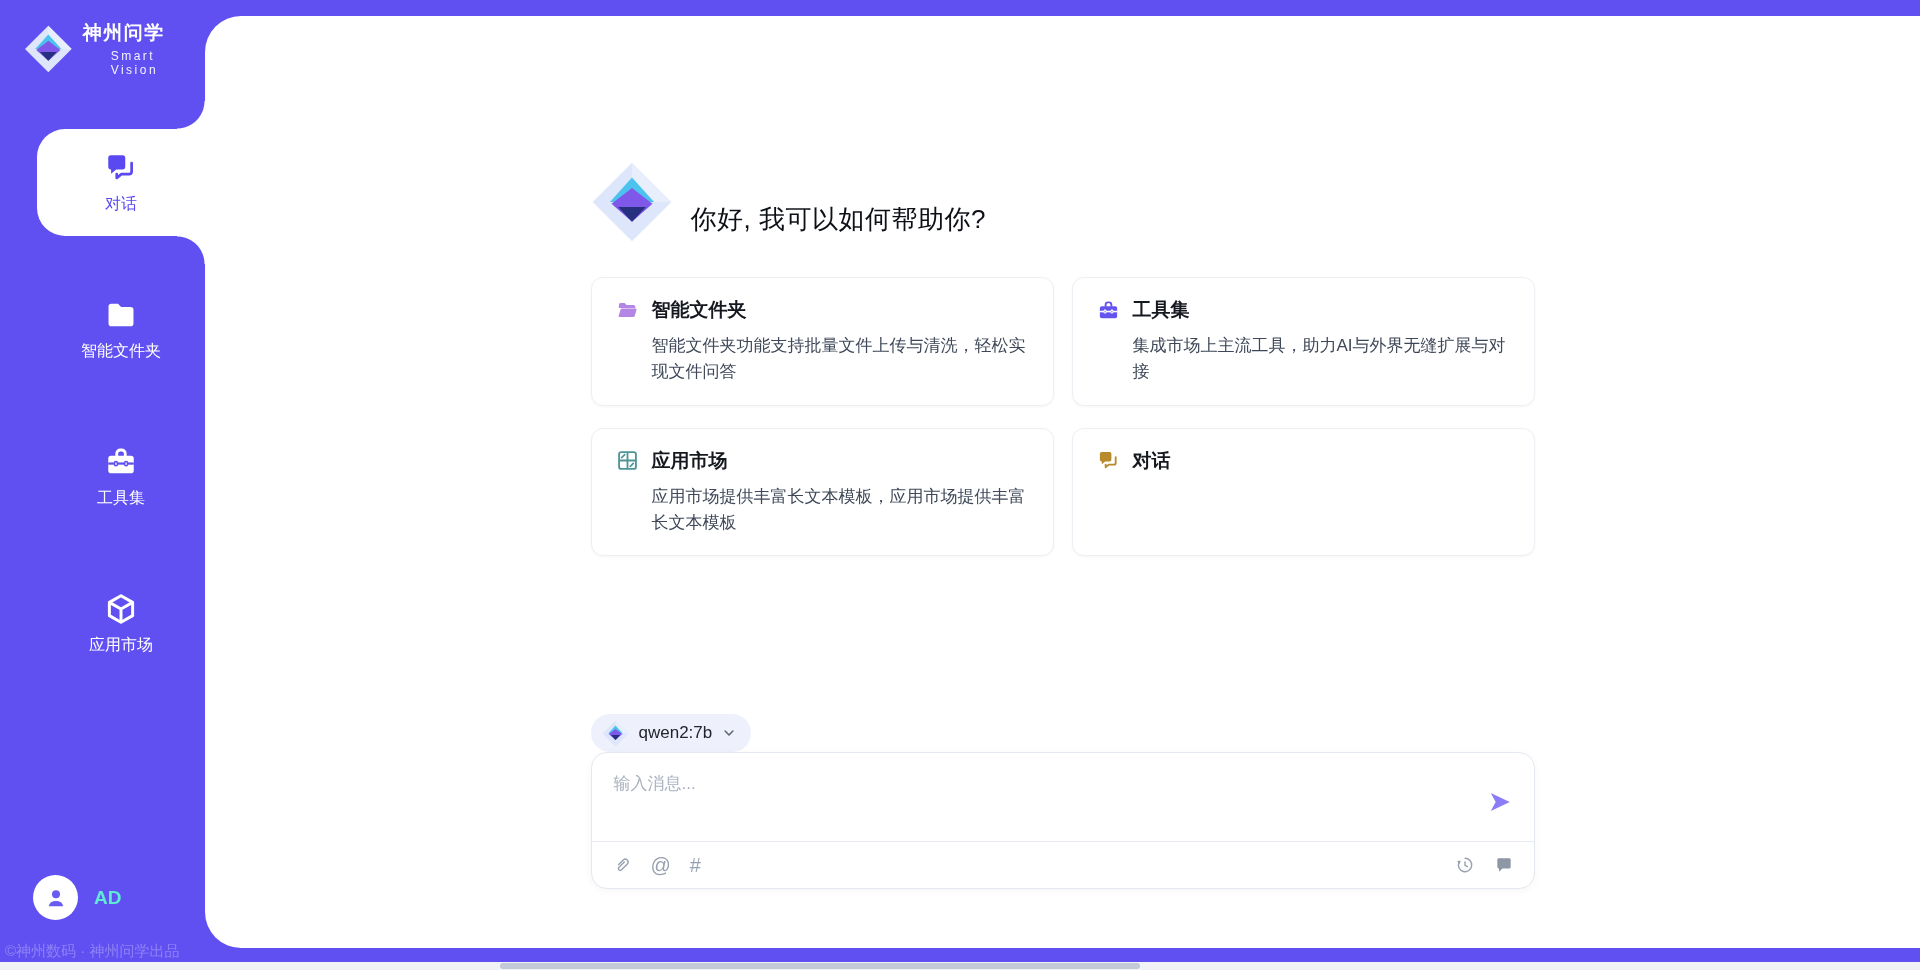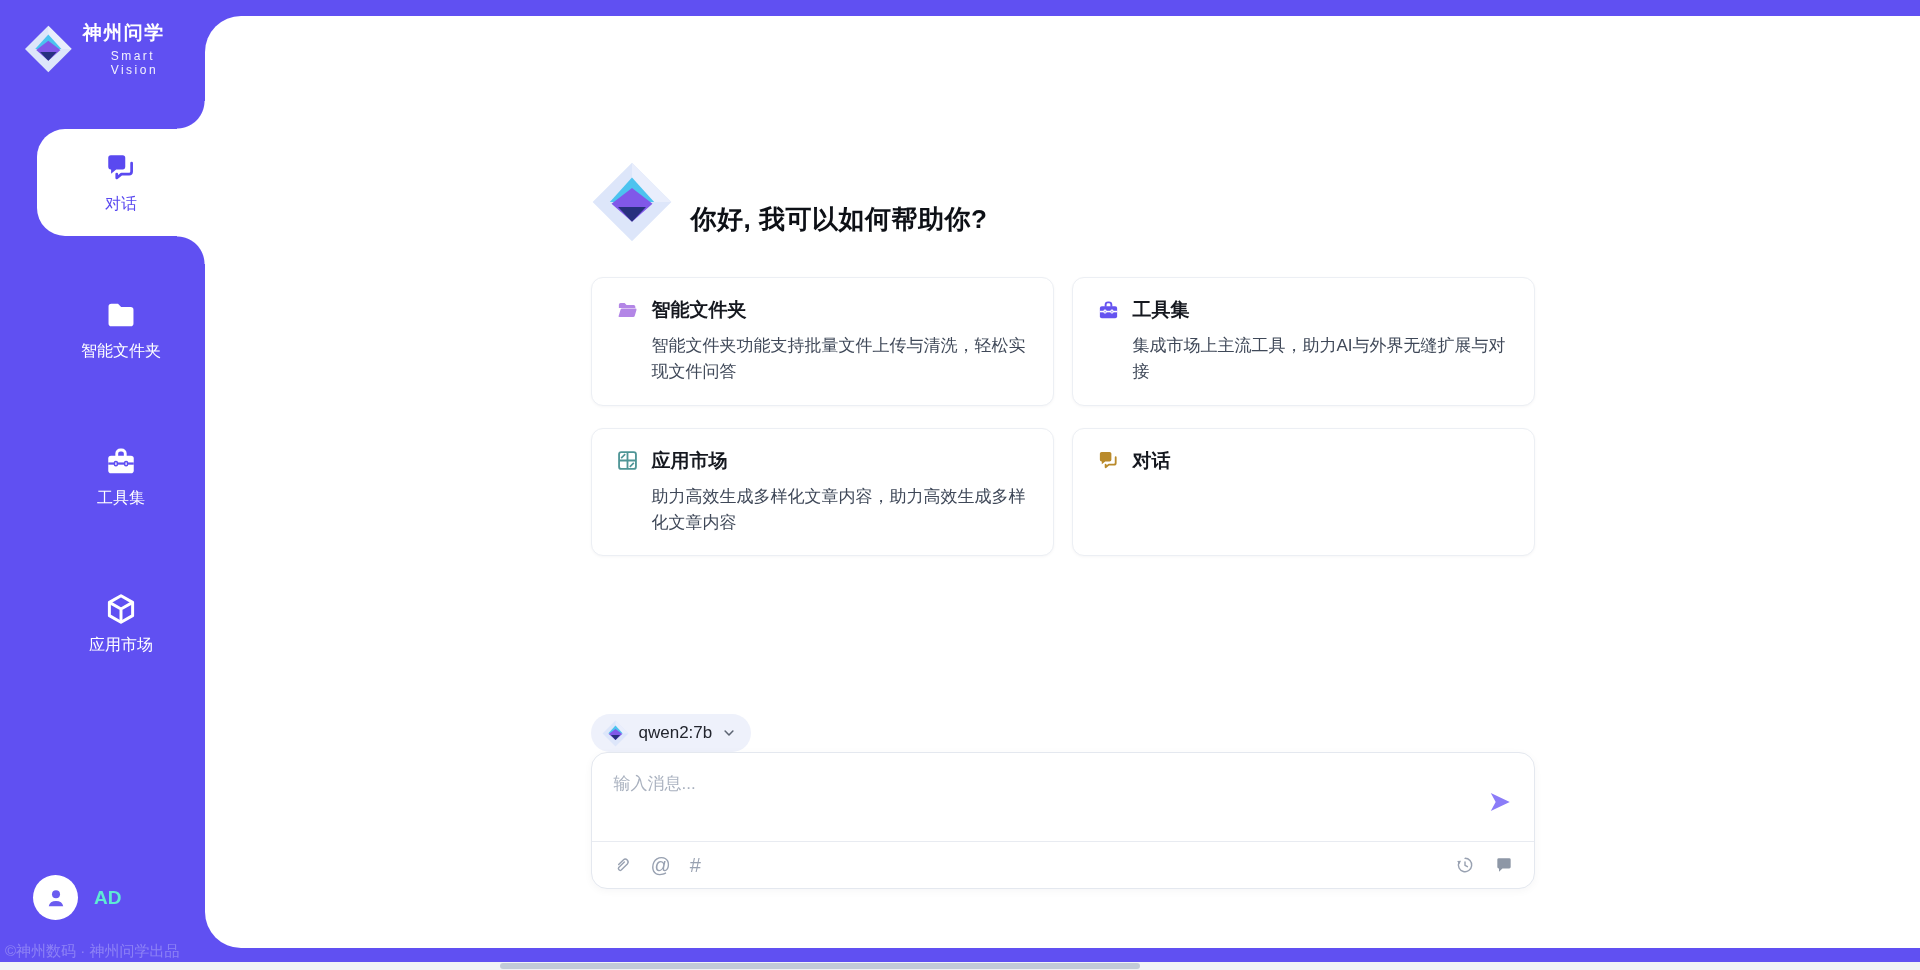--- a/index.html
+++ b/index.html
@@ -38,21 +38,21 @@
   .avatar { width:45px; height:45px; border-radius:50%; background:#fff;
             display:flex; align-items:center; justify-content:center; }
   .side-footer { position:absolute; left:5px; bottom:9px; font-size:15px;
                  color:rgba(255,255,255,0.28); white-space:nowrap; }
   
   .panel { position:absolute; left:205px; top:16px; right:0; bottom:22px;
            background:#fff; border-radius:36px 0 0 36px; overflow:hidden; z-index:1; }
   .content { width:944px; margin:0 auto; }
   .greeting { margin-top:145px; display:flex; align-items:center; }
   .greeting-logo { width:82px; height:82px; }
-  .greeting h1 { font-size:26px; font-weight:700; color:#0d1016; margin-left:18px; letter-spacing:0.5px;margin-top:34px; }
+  .greeting h1 { font-size:26px; font-weight:400; color:#0d1016; margin-left:18px; letter-spacing:0.5px;margin-top:34px; }
   .cards { margin-top:34px; display:grid; grid-template-columns:1fr 1fr; gap:22px 18px; }
   .card { background:#fff; border:1px solid #eceff4; border-radius:12px; padding:19px 24px;
           min-height:128px; box-shadow:0 1px 3px rgba(25,35,60,0.04); cursor:pointer; }
   .card-head { display:flex; align-items:center; gap:13px; }
   .card-icon { width:23px; height:23px; display:block; }
   .card-title { font-size:19px; font-weight:700; color:#15181f; }
   .card-desc { margin:10px 0 0 36px; font-size:17px; color:#3f4858; line-height:1.55; }
   .pill-row { margin-top:158px; }
   .pill { display:inline-flex; align-items:center; gap:10px; height:38px; padding:0 15px 0 11px;
           background:#eef1fb; border-radius:22px; cursor:pointer; }
@@ -207,21 +207,21 @@
 
         <div class="card">
           <div class="card-head">
             <svg class="card-icon" viewBox="0 0 24 24">
               <rect x="3.2" y="3.2" width="17.6" height="17.6" rx="2.4" fill="none" stroke-width="1.9" stroke="#4f9596"></rect>
               <path d="M12 3.2v17.6M3.2 12h17.6" fill="none" stroke-width="1.9" stroke="#4f9596"></path>
               <path d="M5.4 9.6l4.2-4.2M14.4 18.6l4.2-4.2" fill="none" stroke-width="1.7" stroke="#4f9596"></path>
             </svg>
             <h3 class="card-title">应用市场</h3>
           </div>
-          <p class="card-desc">助力高效生成多样化文章内容，助力高效生成多样化文章内容</p>
+          <p class="card-desc">应用市场提供丰富长文本模板，应用市场提供丰富长文本模板</p>
         </div>
 
         <div class="card">
           <div class="card-head">
             <svg class="card-icon" viewBox="0 0 24 24">
               <path d="M3 4.8A1.8 1.8 0 0 1 4.8 3h8.4A1.8 1.8 0 0 1 15 4.8v6.4a1.8 1.8 0 0 1-1.8 1.8H8.6L5 16v-3H4.8A1.8 1.8 0 0 1 3 11.2z" fill="#b98a2b"></path>
               <path d="M19.5 8.5v6a1.8 1.8 0 0 1-1.8 1.8h-5.4L9 19v-2.7" fill="none" stroke-width="1.9" stroke-linecap="round" stroke-linejoin="round" stroke="#b98a2b"></path>
             </svg>
             <h3 class="card-title">对话</h3>
           </div>

